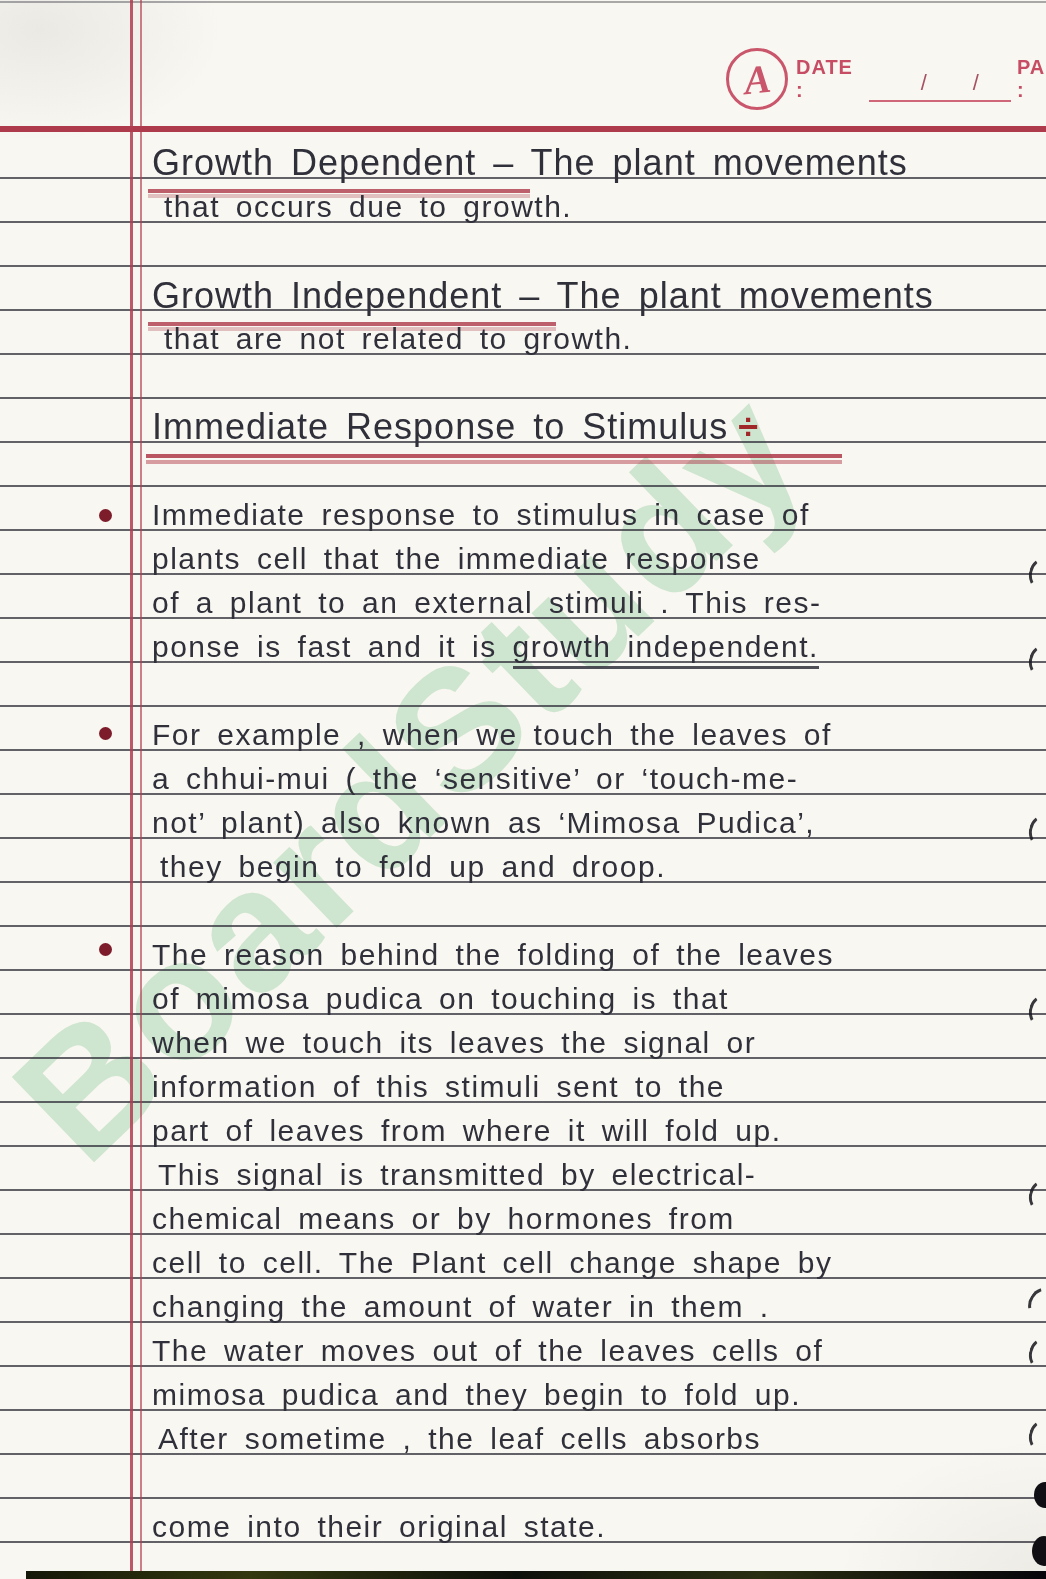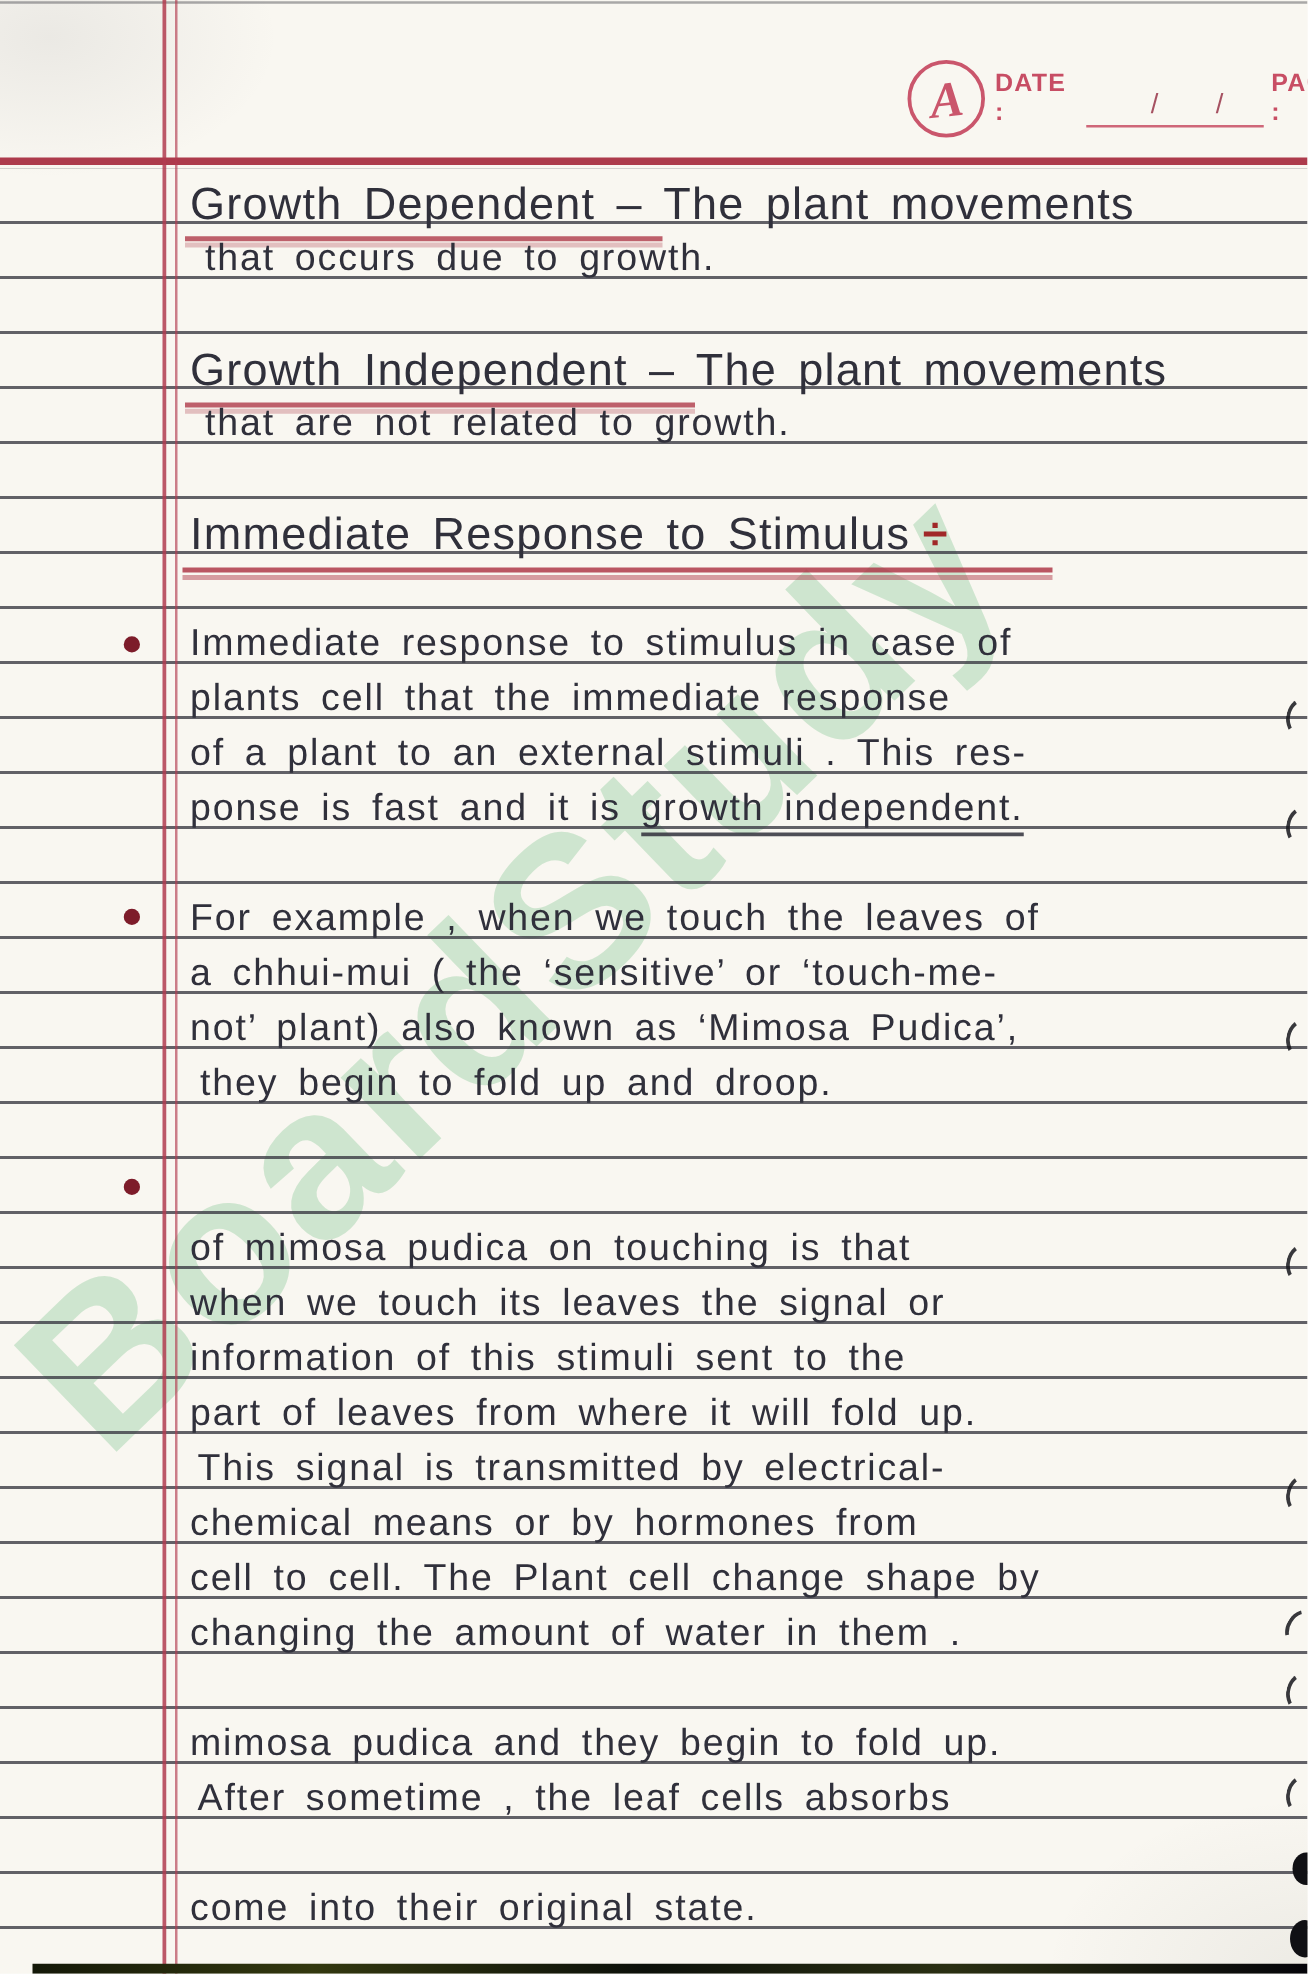--- a/index.html
+++ b/index.html
@@ -126,28 +126,30 @@
     <span>ponse is fast and it is </span><span class="u-ink">growth independent.</span>
   </div>
 
   <div class="bullet" style="top:727px"></div>
   <div class="row" style="top:715px"><span>For example , when we touch the leaves of</span></div>
   <div class="row" style="top:759px"><span>a chhui-mui ( the ‘sensitive’ or ‘touch-me-</span></div>
   <div class="row" style="top:803px"><span>not’ plant) also known as ‘Mimosa Pudica’,</span></div>
   <div class="row" style="top:847px;left:160px"><span>they begin to fold up and droop.</span></div>
 
   <div class="bullet" style="top:943px"></div>
+  <div class="row" style="top:935px"><span>The reason behind the folding of the leaves</span></div>
   <div class="row" style="top:979px"><span>of mimosa pudica on touching is that</span></div>
   <div class="row" style="top:1023px"><span>when we touch its leaves the signal or</span></div>
   <div class="row" style="top:1067px"><span>information of this stimuli sent to the</span></div>
   <div class="row" style="top:1111px"><span>part of leaves from where it will fold up.</span></div>
   <div class="row" style="top:1155px;left:158px"><span>This signal is transmitted by electrical-</span></div>
   <div class="row" style="top:1199px"><span>chemical means or by hormones from</span></div>
   <div class="row" style="top:1243px"><span>cell to cell. The Plant cell change shape by</span></div>
   <div class="row" style="top:1287px"><span>changing the amount of water in them .</span></div>
+  <div class="row" style="top:1331px"><span>The water moves out of the leaves cells of</span></div>
   <div class="row" style="top:1375px"><span>mimosa pudica and they begin to fold up.</span></div>
   <div class="row" style="top:1419px;left:158px"><span>After sometime , the leaf cells absorbs</span></div>
   <div class="row" style="top:1507px"><span>come into their original state.</span></div>
 
   <div class="curl" style="top:558px"></div>
   <div class="curl" style="top:645px"></div>
   <div class="curl" style="top:815px"></div>
   <div class="curl" style="top:995px"></div>
   <div class="curl" style="top:1180px"></div>
   <div class="curl" style="top:1287px;transform:rotate(32deg)"></div>

